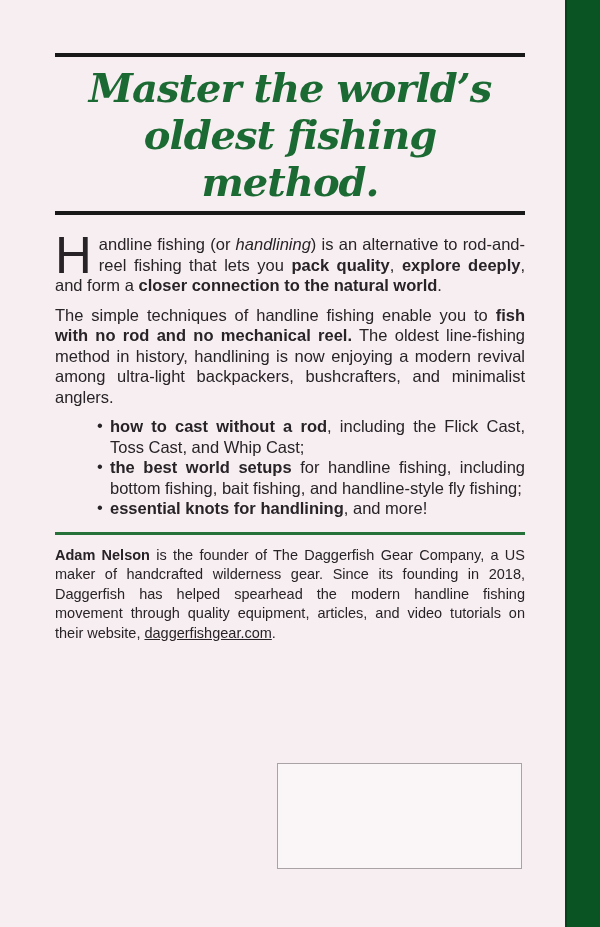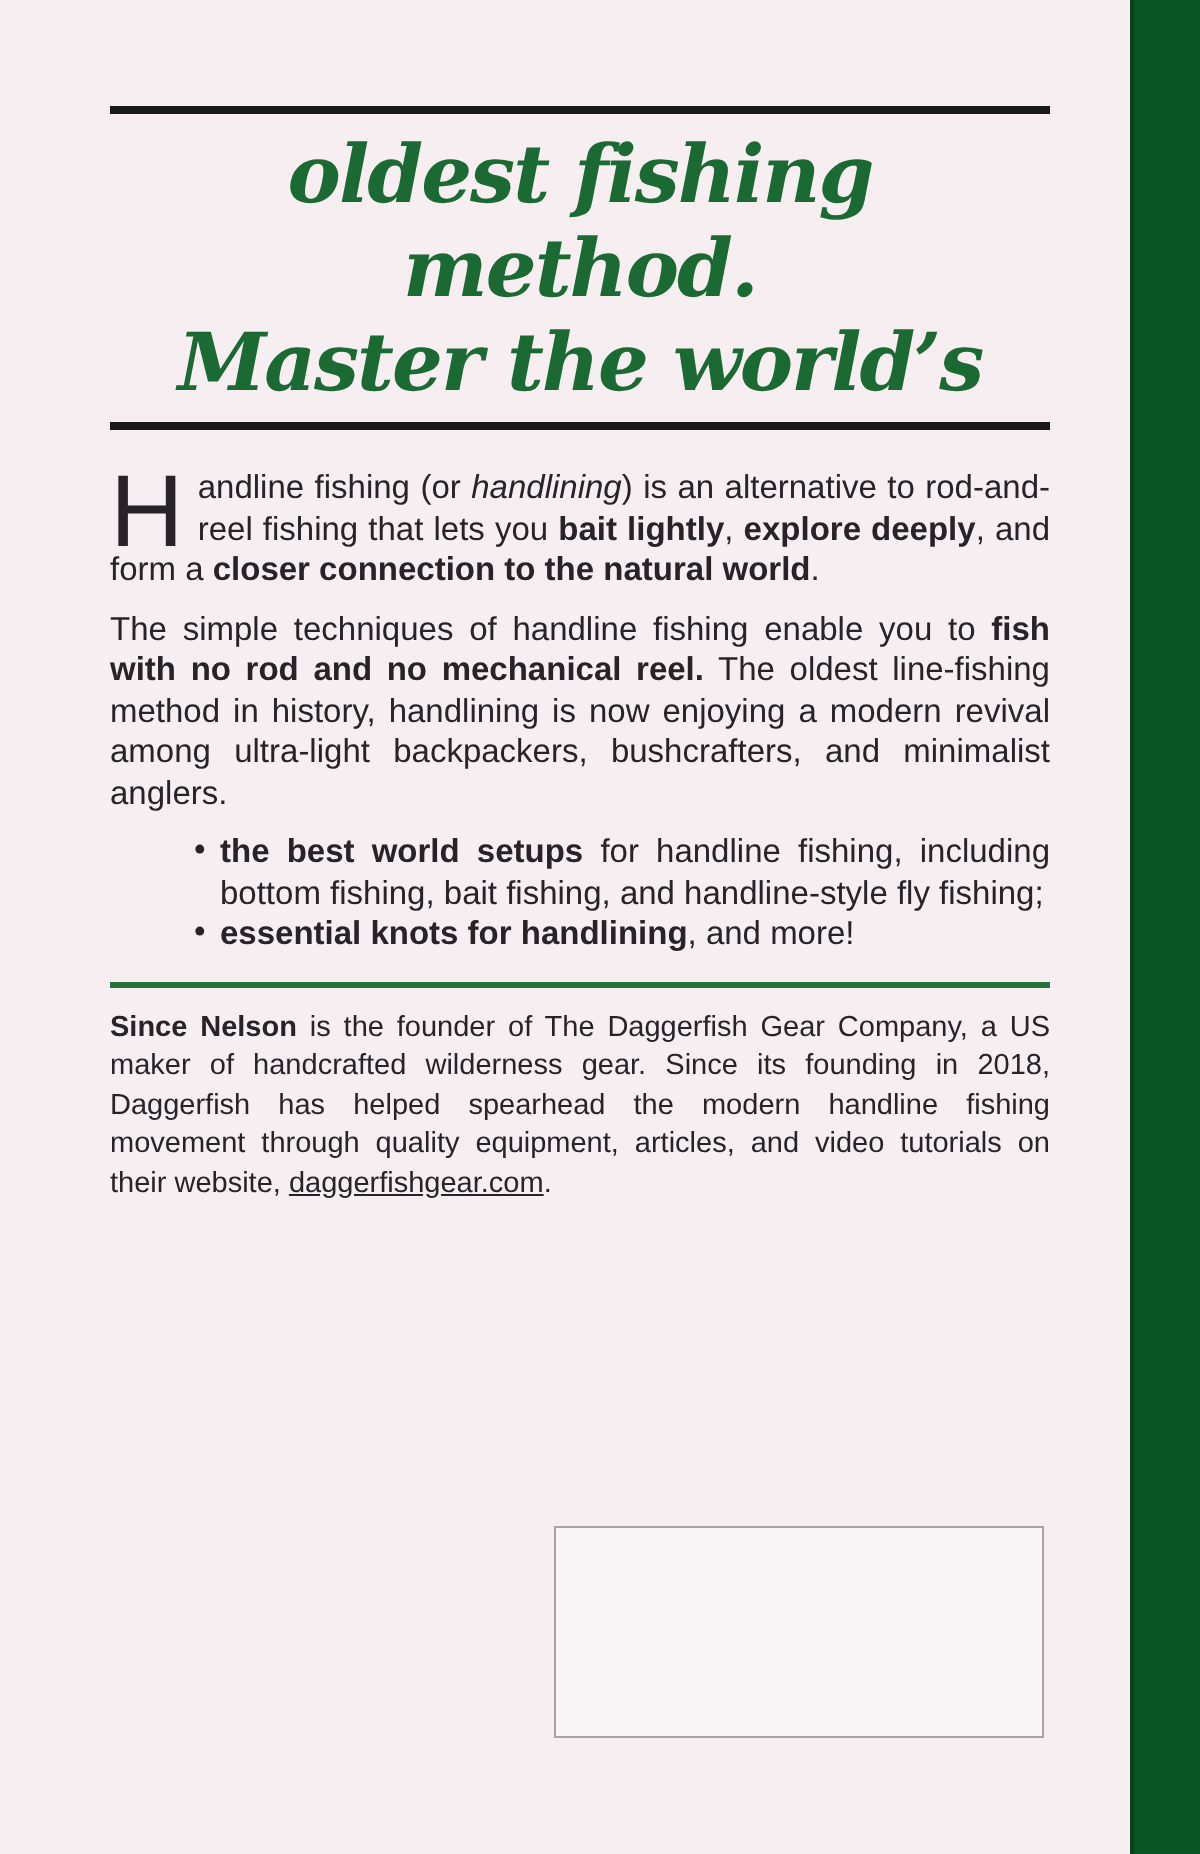--- a/index.html
+++ b/index.html
@@ -39,37 +39,38 @@
 </head>
 <body>
 
 <div class="cover">
   <div class="spine"></div>
 
   <div class="content">
     <div class="rule rule-top"></div>
 
     <h1 class="title">
+        <span class="tl">Master the world’s</span>
         <span class="tl">oldest fishing method.</span>
-        <span class="tl">Master the world’s</span>
       </h1>
 
     <div class="rule"></div>
 
-    <p class="para p1"><span class="dropcap">H</span><span>andline fishing (or </span><i>handlining</i><span>) is an alternative to rod-and-reel fishing that lets you </span><b>bait lightly</b><span>, </span><b>explore deeply</b><span>, and form a </span><b>closer connection to the natural world</b><span>.</span></p>
+    <p class="para p1"><span class="dropcap">H</span><span>andline fishing (or </span><i>handlining</i><span>) is an alternative to rod-and-reel fishing that lets you </span><b>pack quality</b><span>, </span><b>explore deeply</b><span>, and form a </span><b>closer connection to the natural world</b><span>.</span></p>
 
     <p class="para"><span>The simple techniques of handline fishing enable you to </span><b>fish with no rod and no mechanical reel.</b><span> The oldest line-fishing method in history, handlining is now enjoying a modern revival among ultra-light backpackers, bushcrafters, and minimalist anglers.</span></p>
 
 
     <ul class="bullets">
+      <li><b>how to cast without a rod</b><span>, including the Flick Cast, Toss Cast, and Whip Cast;</span></li>
       <li><b>the best world setups</b><span> for handline fishing, including bottom fishing, bait fishing, and handline-style fly fishing;</span></li>
       <li><b>essential knots for handlining</b><span>, and more!</span></li>
     </ul>
 
 
     <div class="bio-rule"></div>
 
-    <p class="bio"><b>Since Nelson</b><span> is the founder of The Daggerfish Gear Company, a US maker of handcrafted wilderness gear. Since its founding in 2018, Daggerfish has helped spearhead the modern handline fishing movement through quality equipment, articles, and video tutorials on their website, </span><a class="biolink">daggerfishgear.com</a><span>.</span></p>
+    <p class="bio"><b>Adam Nelson</b><span> is the founder of The Daggerfish Gear Company, a US maker of handcrafted wilderness gear. Since its founding in 2018, Daggerfish has helped spearhead the modern handline fishing movement through quality equipment, articles, and video tutorials on their website, </span><a class="biolink">daggerfishgear.com</a><span>.</span></p>
 
 
     <div class="barcode-box"></div>
   </div>
 </div>
 
 </body></html>

